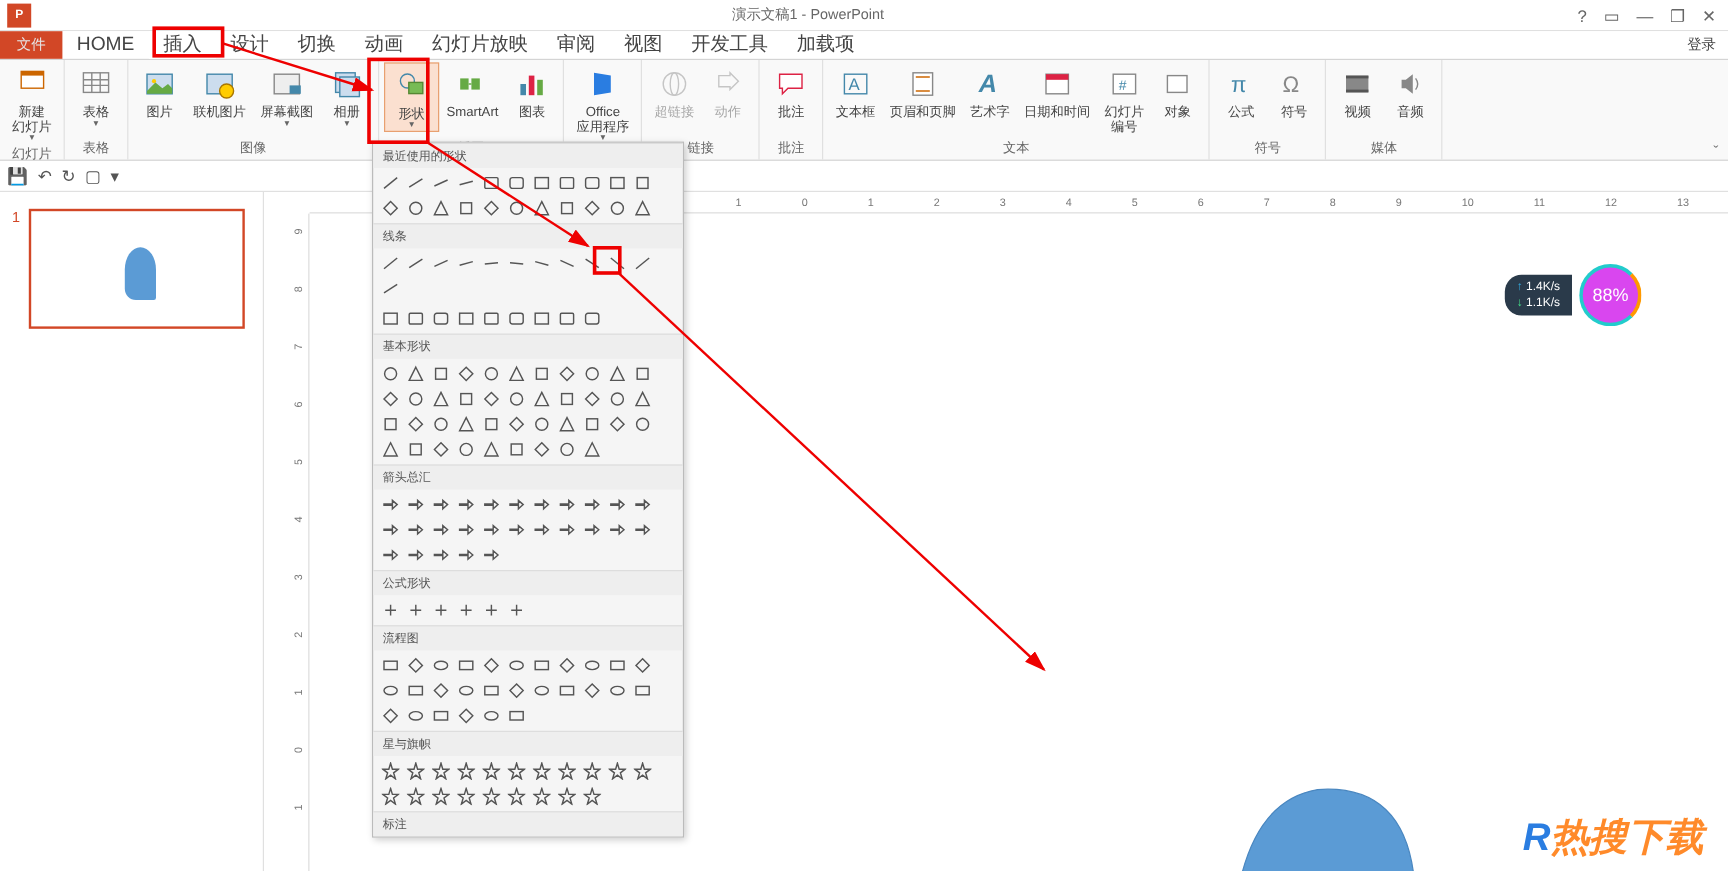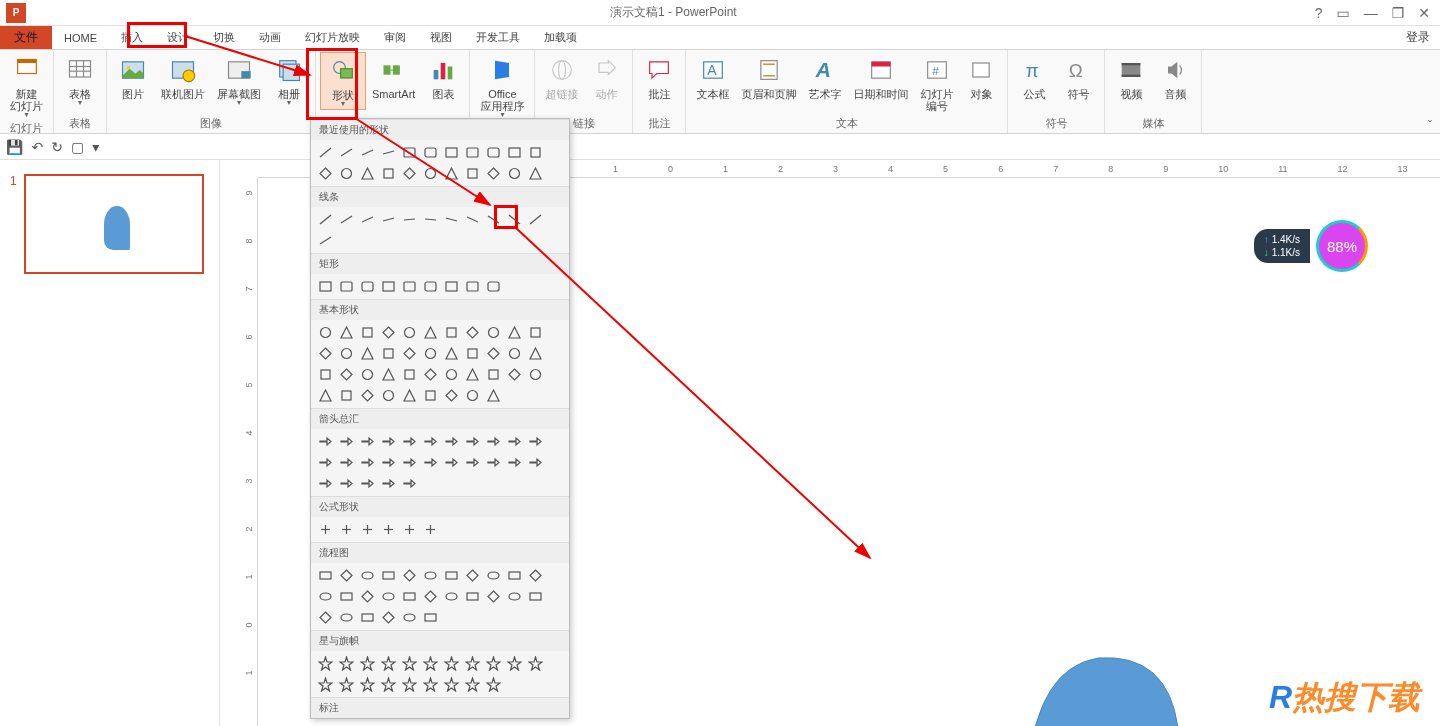--- a/index.html
+++ b/index.html
@@ -7,22 +7,22 @@
 
 
 .titlebar { height: 26px; background: #fff; display: flex; align-items: center; border-bottom: 1px solid #e0e0e0; }
 .titlebar .app-icon { width: 20px; height: 20px; background: #d24726; margin: 0 6px; display: flex; align-items: center; justify-content: center; color: #fff; font-size: 10px; font-weight: bold; }
 .titlebar .title { flex: 1; text-align: center; color: #666; font-size: 12px; }
 .titlebar .win-controls { display: flex; gap: 14px; padding-right: 10px; color: #666; font-size: 14px; }
 .titlebar .win-controls span { cursor: pointer; }
 
 
 .menutabs { height: 24px; background: #fff; display: flex; align-items: stretch; border-bottom: 1px solid #d4d4d4; }
-.menutabs .file-tab { background: #d24726; color: #0f172a; padding: 0 14px; display: flex; align-items: center; font-size: 12px; }
-.menutabs .tab { padding: 0 12px; display: flex; align-items: center; color: #444; cursor: pointer; font-size: 11px; }
+.menutabs .file-tab { background: #d24726; color: #e5e5e5; padding: 0 14px; display: flex; align-items: center; font-size: 12px; }
+.menutabs .tab { padding: 0 12px; display: flex; align-items: center; color: #444; cursor: pointer; font-size: 16px; }
 .menutabs .tab.active { background: #fff; }
 .menutabs .login { margin-left: auto; padding: 0 10px; color: #444; font-size: 12px; display: flex; align-items: center; }
 
 
 .ribbon { height: 84px; background: #f9f9f9; border-bottom: 1px solid #d4d4d4; display: flex; }
 .rgroup { display: flex; flex-direction: column; border-right: 1px solid #e0e0e0; padding: 2px 4px 0; }
 .rgroup .items { flex: 1; display: flex; align-items: flex-start; }
 .rgroup .glabel { text-align: center; font-size: 11px; color: #666; padding: 1px 0 2px; }
 .ritem { display: flex; flex-direction: column; align-items: center; padding: 2px 6px; cursor: pointer; min-width: 40px; }
 .ritem .ico { width: 32px; height: 32px; display: flex; align-items: center; justify-content: center; }
@@ -603,21 +603,20 @@
         <svg viewBox="0 0 15 15">
           <line x1="2" y1="12" x2="13" y2="3"></line>
         </svg>
       </div>
       <div class="sp-sh">
         <svg viewBox="0 0 15 15">
           <line x1="2" y1="11" x2="13" y2="4"></line>
         </svg>
       </div>
     </div>
-  <div class="sp-cat">矩形</div>
   <div class="sp-row" id="sp-rects">
       <div class="sp-sh">
         <svg viewBox="0 0 15 15">
           <rect x="2" y="3" width="11" height="9" rx="0"></rect>
         </svg>
       </div>
       <div class="sp-sh">
         <svg viewBox="0 0 15 15">
           <rect x="2" y="3" width="11" height="9" rx="1"></rect>
         </svg>

